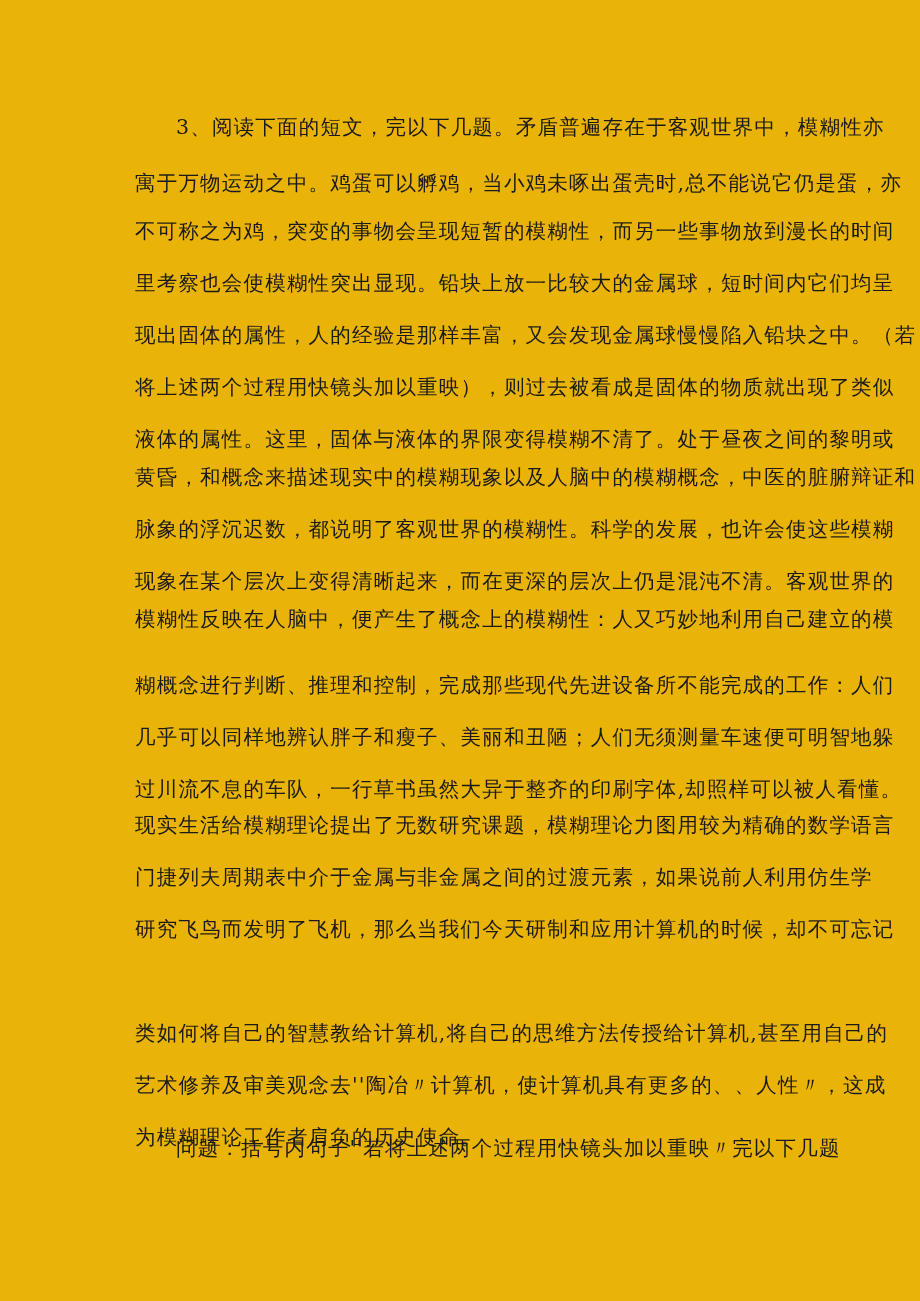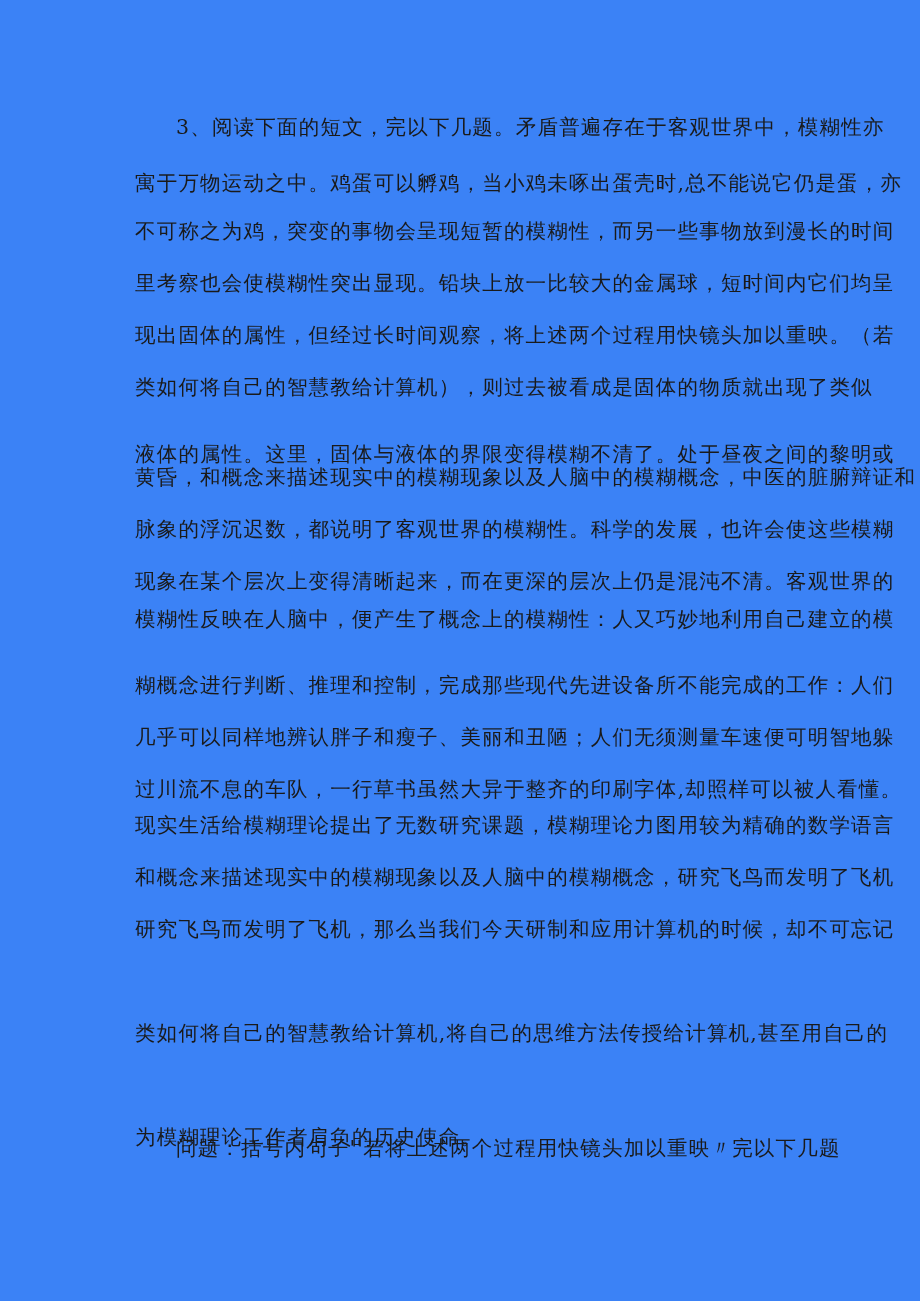--- a/index.html
+++ b/index.html
@@ -14,21 +14,21 @@
       overflow: hidden;
       font-family: "DejaVu Serif", "Liberation Serif", serif;
       color: #1a1a1a;
     }
     .page {
       position: absolute;
       left: 0;
       top: 0;
       width: 920px;
       height: 1301px;
-      background: #3b82f6;
+      background: #eab308;
     }
     .line {
       position: absolute;
       left: 135px;
       width: 665px;
       font-size: 20.5px;
       line-height: 30px;
       white-space: nowrap;
       letter-spacing: 1.2px;
       text-align: justify;
@@ -44,29 +44,30 @@
     }
   </style>
 </head>
 <body>
 
 <div class="page">
   <div class="line indent" style="top:112px">3、阅读下面的短文，完以下几题。矛盾普遍存在于客观世界中，模糊性亦</div>
   <div class="line" style="top:168px">寓于万物运动之中。鸡蛋可以孵鸡，当小鸡未啄出蛋壳时,总不能说它仍是蛋，亦</div>
   <div class="line" style="top:268px">里考察也会使模糊性突出显现。铅块上放一比较大的金属球，短时间内它们均呈</div>
   <div class="line" style="top:216px">不可称之为鸡，突变的事物会呈现短暂的模糊性，而另一些事物放到漫长的时间</div>
-  <div class="line" style="top:320px">现出固体的属性，但经过长时间观察，将上述两个过程用快镜头加以重映。（若</div>
-  <div class="line" style="top:372px">类如何将自己的智慧教给计算机），则过去被看成是固体的物质就出现了类似</div>
-  <div class="line" style="top:439px">液体的属性。这里，固体与液体的界限变得模糊不清了。处于昼夜之间的黎明或</div>
+  <div class="line" style="top:320px">现出固体的属性，人的经验是那样丰富，又会发现金属球慢慢陷入铅块之中。（若</div>
+  <div class="line" style="top:372px">将上述两个过程用快镜头加以重映），则过去被看成是固体的物质就出现了类似</div>
+  <div class="line" style="top:424px">液体的属性。这里，固体与液体的界限变得模糊不清了。处于昼夜之间的黎明或</div>
   <div class="line" style="top:462px">黄昏，和概念来描述现实中的模糊现象以及人脑中的模糊概念，中医的脏腑辩证和</div>
   <div class="line" style="top:514px">脉象的浮沉迟数，都说明了客观世界的模糊性。科学的发展，也许会使这些模糊</div>
   <div class="line" style="top:566px">现象在某个层次上变得清晰起来，而在更深的层次上仍是混沌不清。客观世界的</div>
   <div class="line" style="top:604px">模糊性反映在人脑中，便产生了概念上的模糊性：人又巧妙地利用自己建立的模</div>
   <div class="line" style="top:722px">几乎可以同样地辨认胖子和瘦子、美丽和丑陋；人们无须测量车速便可明智地躲</div>
   <div class="line" style="top:670px">糊概念进行判断、推理和控制，完成那些现代先进设备所不能完成的工作：人们</div>
   <div class="line" style="top:774px">过川流不息的车队，一行草书虽然大异于整齐的印刷字体,却照样可以被人看懂。</div>
   <div class="line" style="top:810px">现实生活给模糊理论提出了无数研究课题，模糊理论力图用较为精确的数学语言</div>
-  <div class="line" style="top:862px">和概念来描述现实中的模糊现象以及人脑中的模糊概念，研究飞鸟而发明了飞机</div>
+  <div class="line" style="top:862px">门捷列夫周期表中介于金属与非金属之间的过渡元素，如果说前人利用仿生学</div>
   <div class="line" style="top:914px">研究飞鸟而发明了飞机，那么当我们今天研制和应用计算机的时候，却不可忘记</div>
   <div class="line" style="top:1018px">类如何将自己的智慧教给计算机,将自己的思维方法传授给计算机,甚至用自己的</div>
+  <div class="line" style="top:1070px">艺术修养及审美观念去''陶冶〃计算机，使计算机具有更多的、、人性〃，这成</div>
   <div class="line last" style="top:1122px">为模糊理论工作者肩负的历史使命。</div>
   <div class="line indent" style="top:1133px">问题：括号内句子''若将上述两个过程用快镜头加以重映〃完以下几题</div>
 </div>
 
 </body></html>

